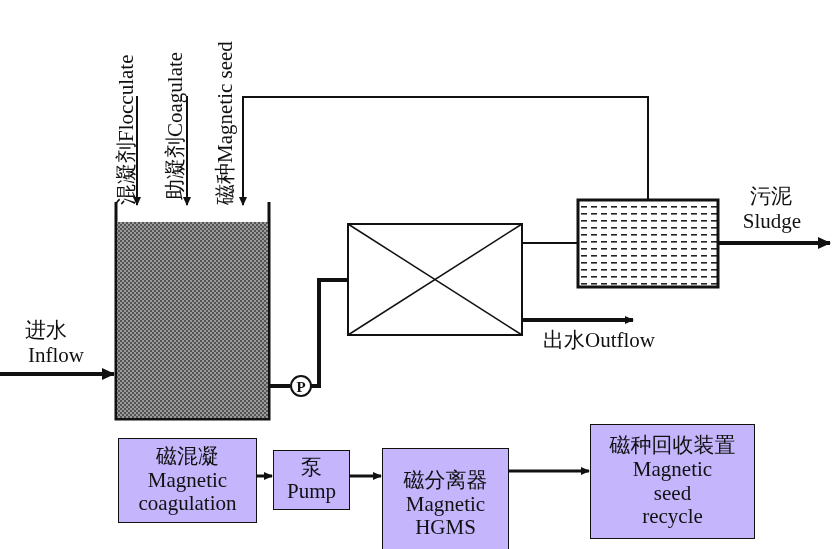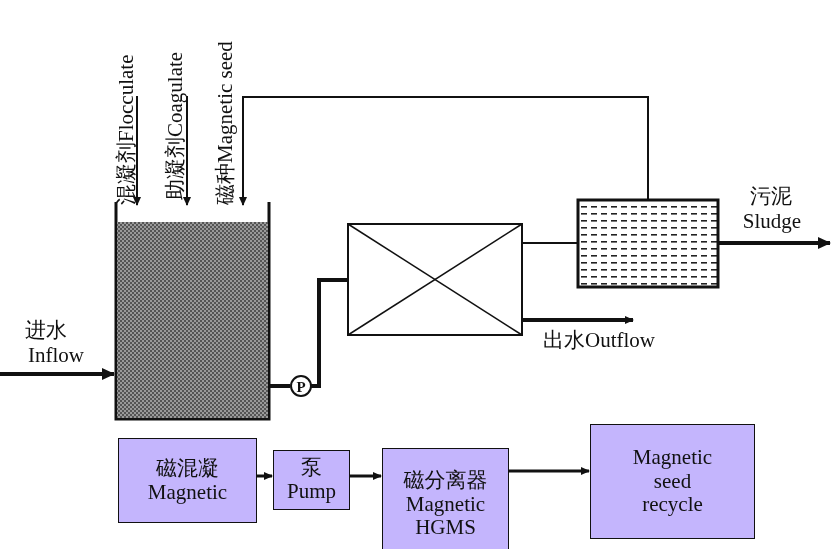--- a/index.html
+++ b/index.html
@@ -87,27 +87,29 @@
   <text class="lbl" font-size="21" x="772" y="228" text-anchor="middle">Sludge</text>
 
   <line x1="257" y1="476" x2="272" y2="476" stroke="#111" stroke-width="3" marker-end="url(#arr)"></line>
   <line x1="350" y1="476" x2="381" y2="476" stroke="#111" stroke-width="3" marker-end="url(#arr)"></line>
   <line x1="509" y1="471" x2="589" y2="471" stroke="#111" stroke-width="3" marker-end="url(#arr)"></line>
 </svg>
 
 <div class="box" style="left:118px;top:438px;width:139px;height:85px;">
   <span>磁混凝</span>
   <span>Magnetic</span>
+  <span>coagulation</span>
 </div>
 <div class="box" style="left:273px;top:450px;width:77px;height:60px;">
   <span>泵</span>
   <span>Pump</span>
 </div>
 <div class="box" style="left:382px;top:448px;width:127px;height:113px;">
   <span>磁分离器</span>
   <span>Magnetic</span>
   <span>HGMS</span>
 </div>
 <div class="box" style="left:590px;top:424px;width:165px;height:115px;">
+  <span>磁种回收装置</span>
   <span>Magnetic</span>
   <span>seed</span>
   <span>recycle</span>
 </div>
 
 </body></html>

